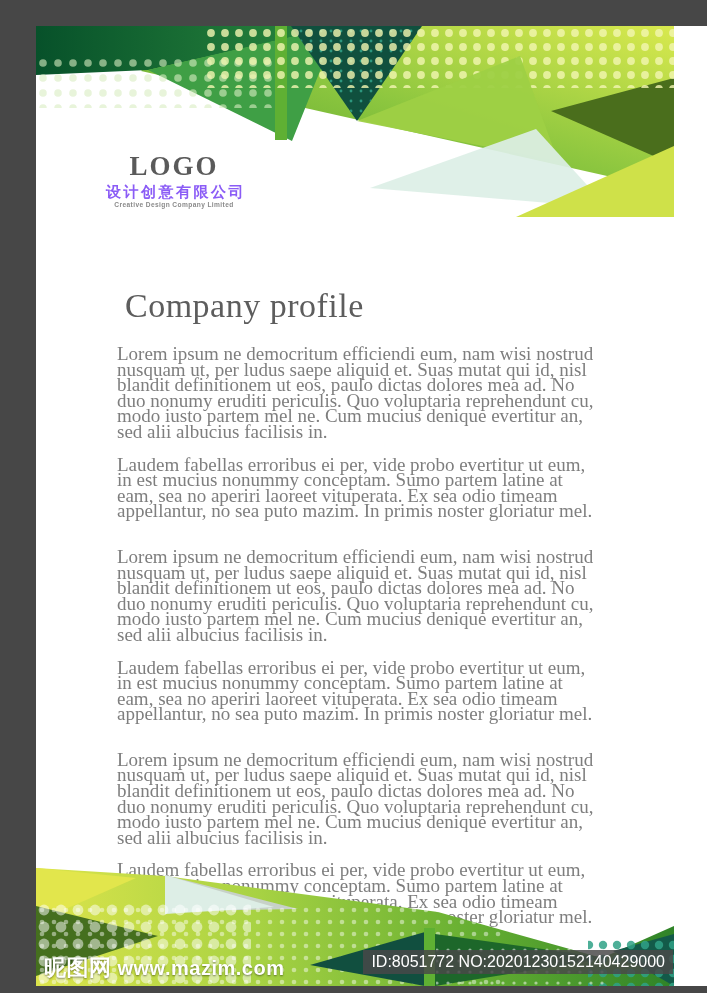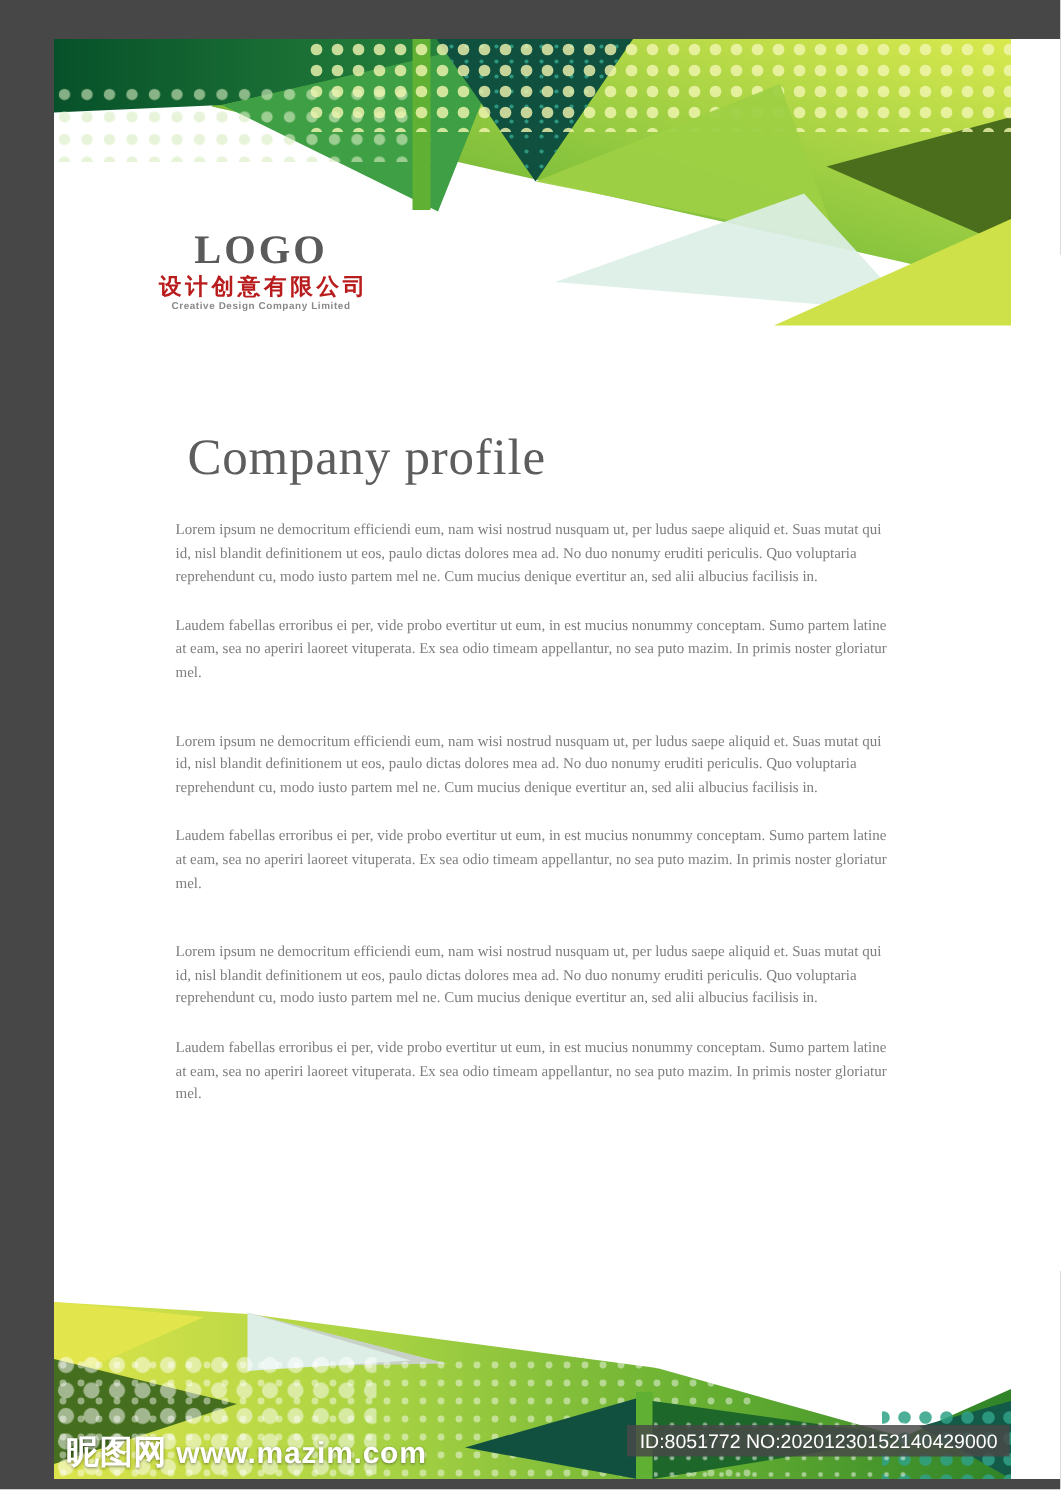--- a/index.html
+++ b/index.html
@@ -20,52 +20,52 @@
   .bottom-deco{top:842px;}
 
   .logo{
     position:absolute;left:70px;top:127px;width:136px;
     text-align:center;line-height:1;
   }
   .logo-text{
     font-size:27px;font-weight:bold;letter-spacing:2px;color:#5a5a5a;
   }
   .logo-cn{
-    margin-top:4px;font-size:15px;letter-spacing:2.5px;color:#b91c1c;
+    margin-top:4px;font-size:15px;letter-spacing:2.5px;color:#8b5cf6;
     white-space:nowrap;font-family:"Liberation Sans",sans-serif;font-weight:bold;
   }
   .logo-en{
     margin-top:3px;font-size:6.6px;letter-spacing:.4px;color:#8a8a8a;
     white-space:nowrap;font-family:"Liberation Sans",sans-serif;font-weight:bold;
   }
 
   .title{
     position:absolute;left:76px;top:248px;margin:13px;
     font-size:34px;font-weight:normal;color:#5d5d5d;letter-spacing:.5px;
   }
 
   .content{
     position:absolute;left:81px;top:320px;width:482px;
-    color:#7e7e7e;font-size:10px;line-height:15.6px;
+    color:#7e7e7e;font-size:19px;line-height:15.6px;
   }
   .content p{margin:0 0 17px 0;}
   .section{margin:0 0 30px 0;}
 
   .wm-site{
     position:absolute;left:44px;top:953px;
     font-family:"Liberation Sans",sans-serif;font-weight:bold;color:#ffffff;
     font-size:20px;letter-spacing:.5px;
     text-shadow:0 1px 2px rgba(0,0,0,.45);
     white-space:nowrap;
   }
   .wm-site .cn{font-size:22px;margin-right:6px;font-family:Liberation Serif, serif;}
   .wm-id{
     position:absolute;right:34px;top:950px;
     background:rgba(73,73,73,.84);color:#ffffff;
-    font-family:"Liberation Sans",sans-serif;font-size:13px;
+    font-family:"Liberation Sans",sans-serif;font-size:16px;
     padding:3px 8px;white-space:nowrap;
   }
 </style>
 </head>
 <body>
 
 <div class="frame">
   <div class="page">
 
     <svg class="deco top-deco" width="638" height="220" viewBox="0 0 638 220">

